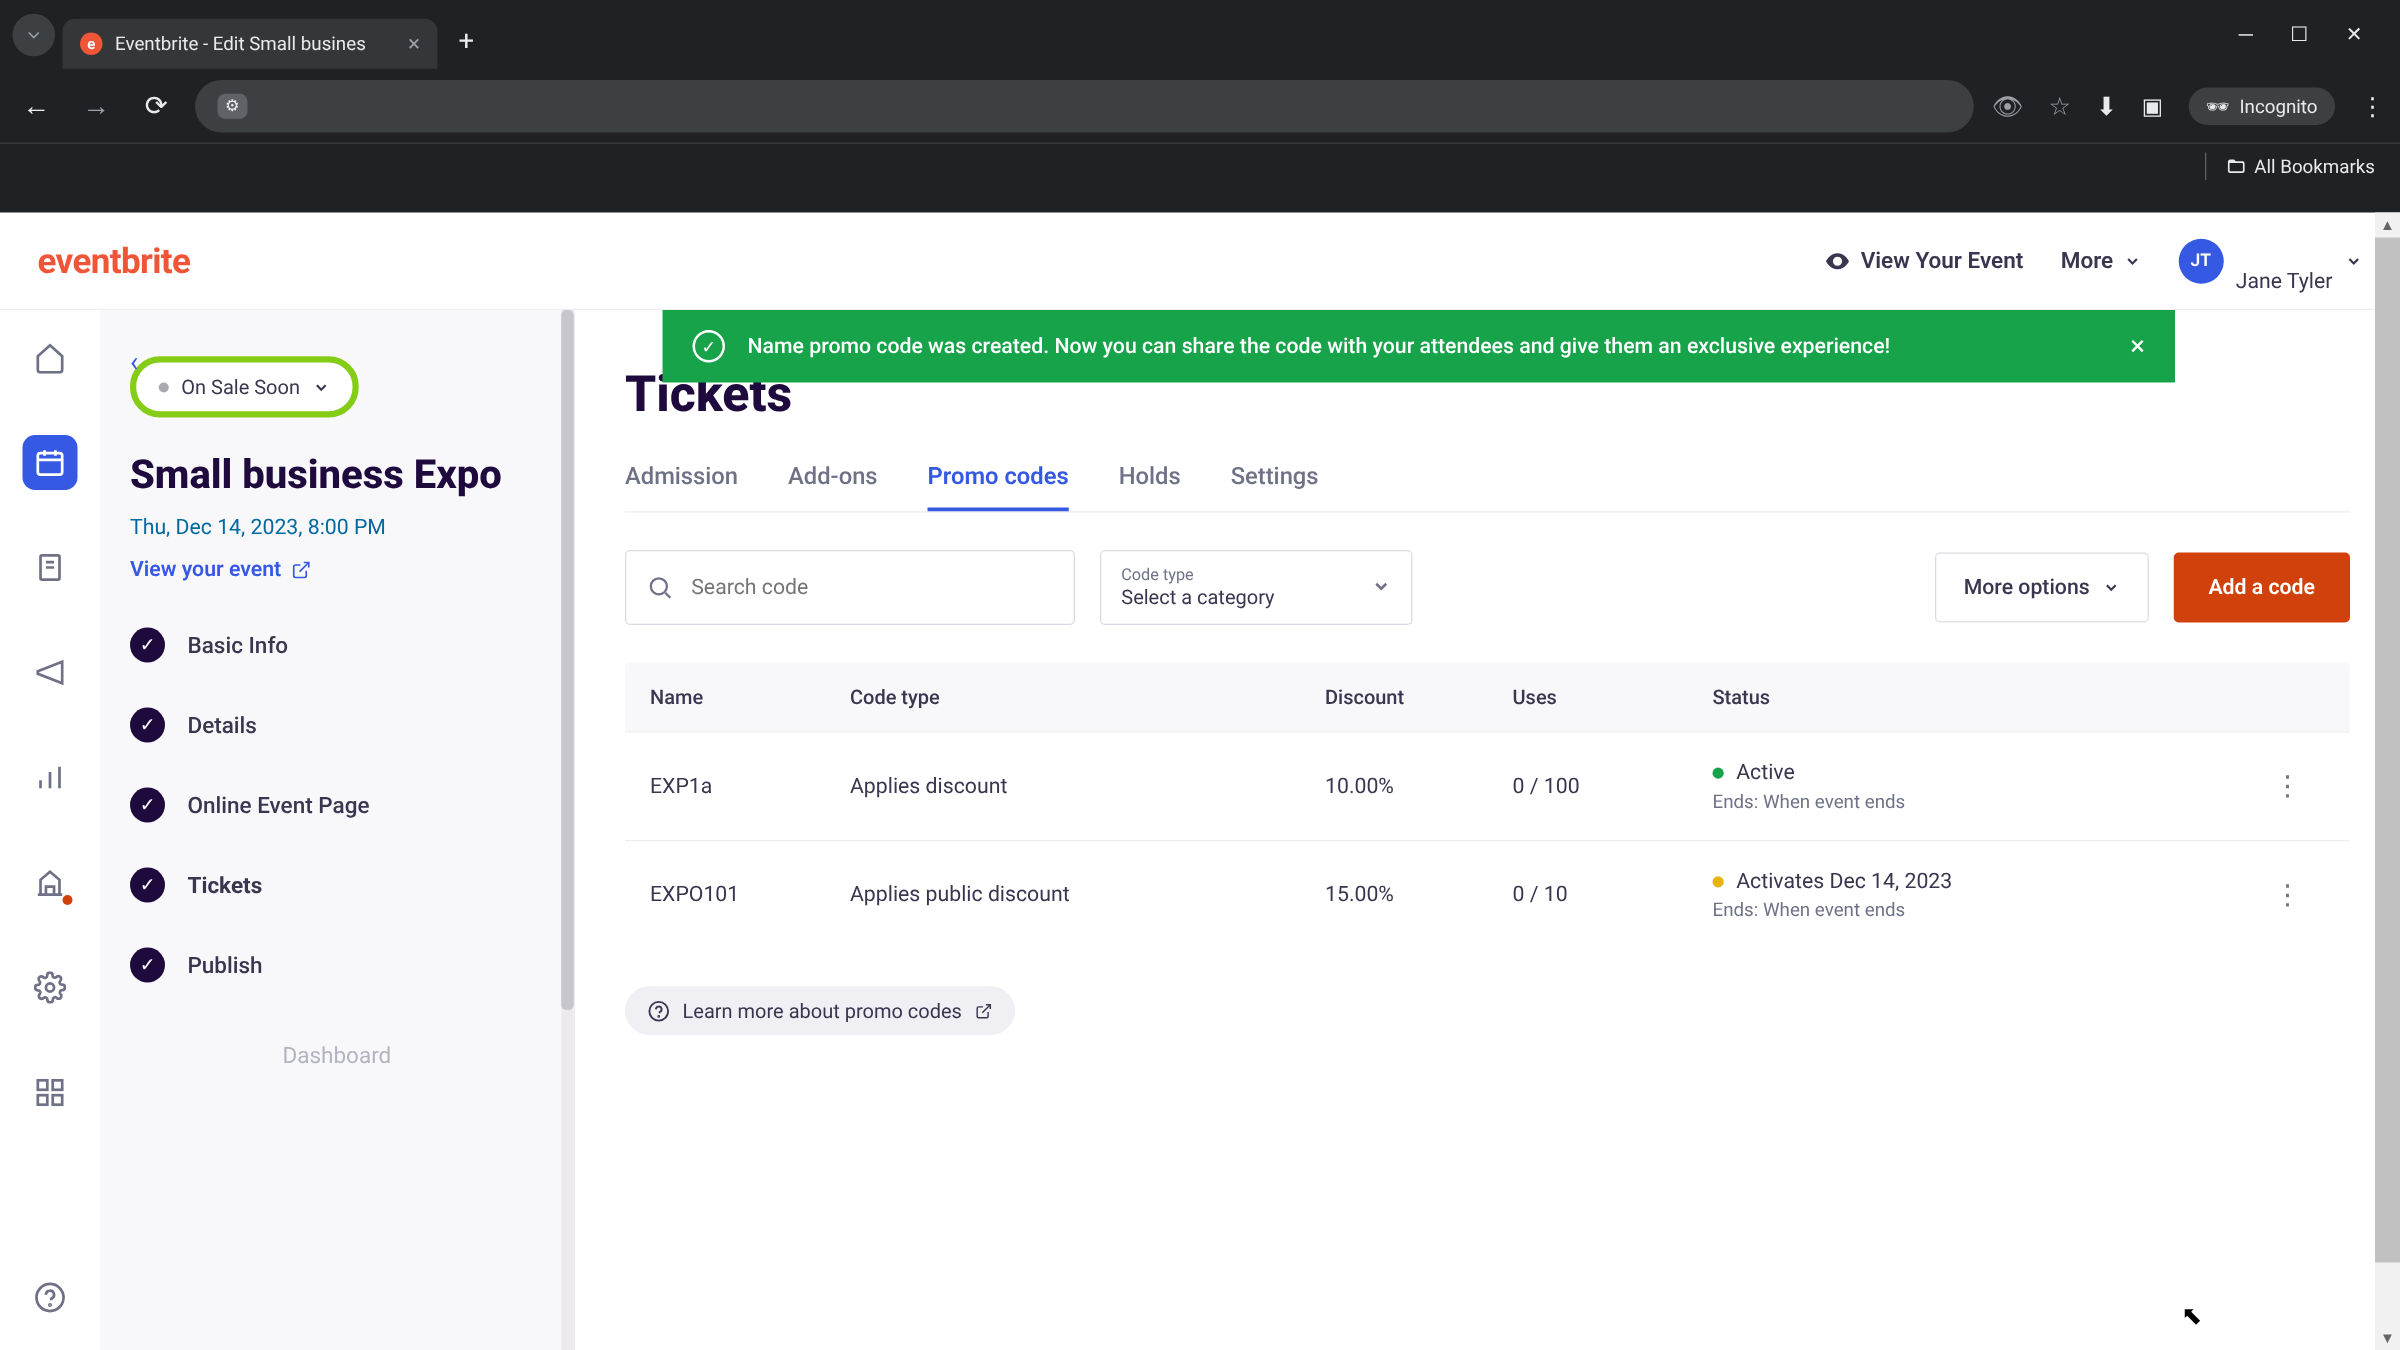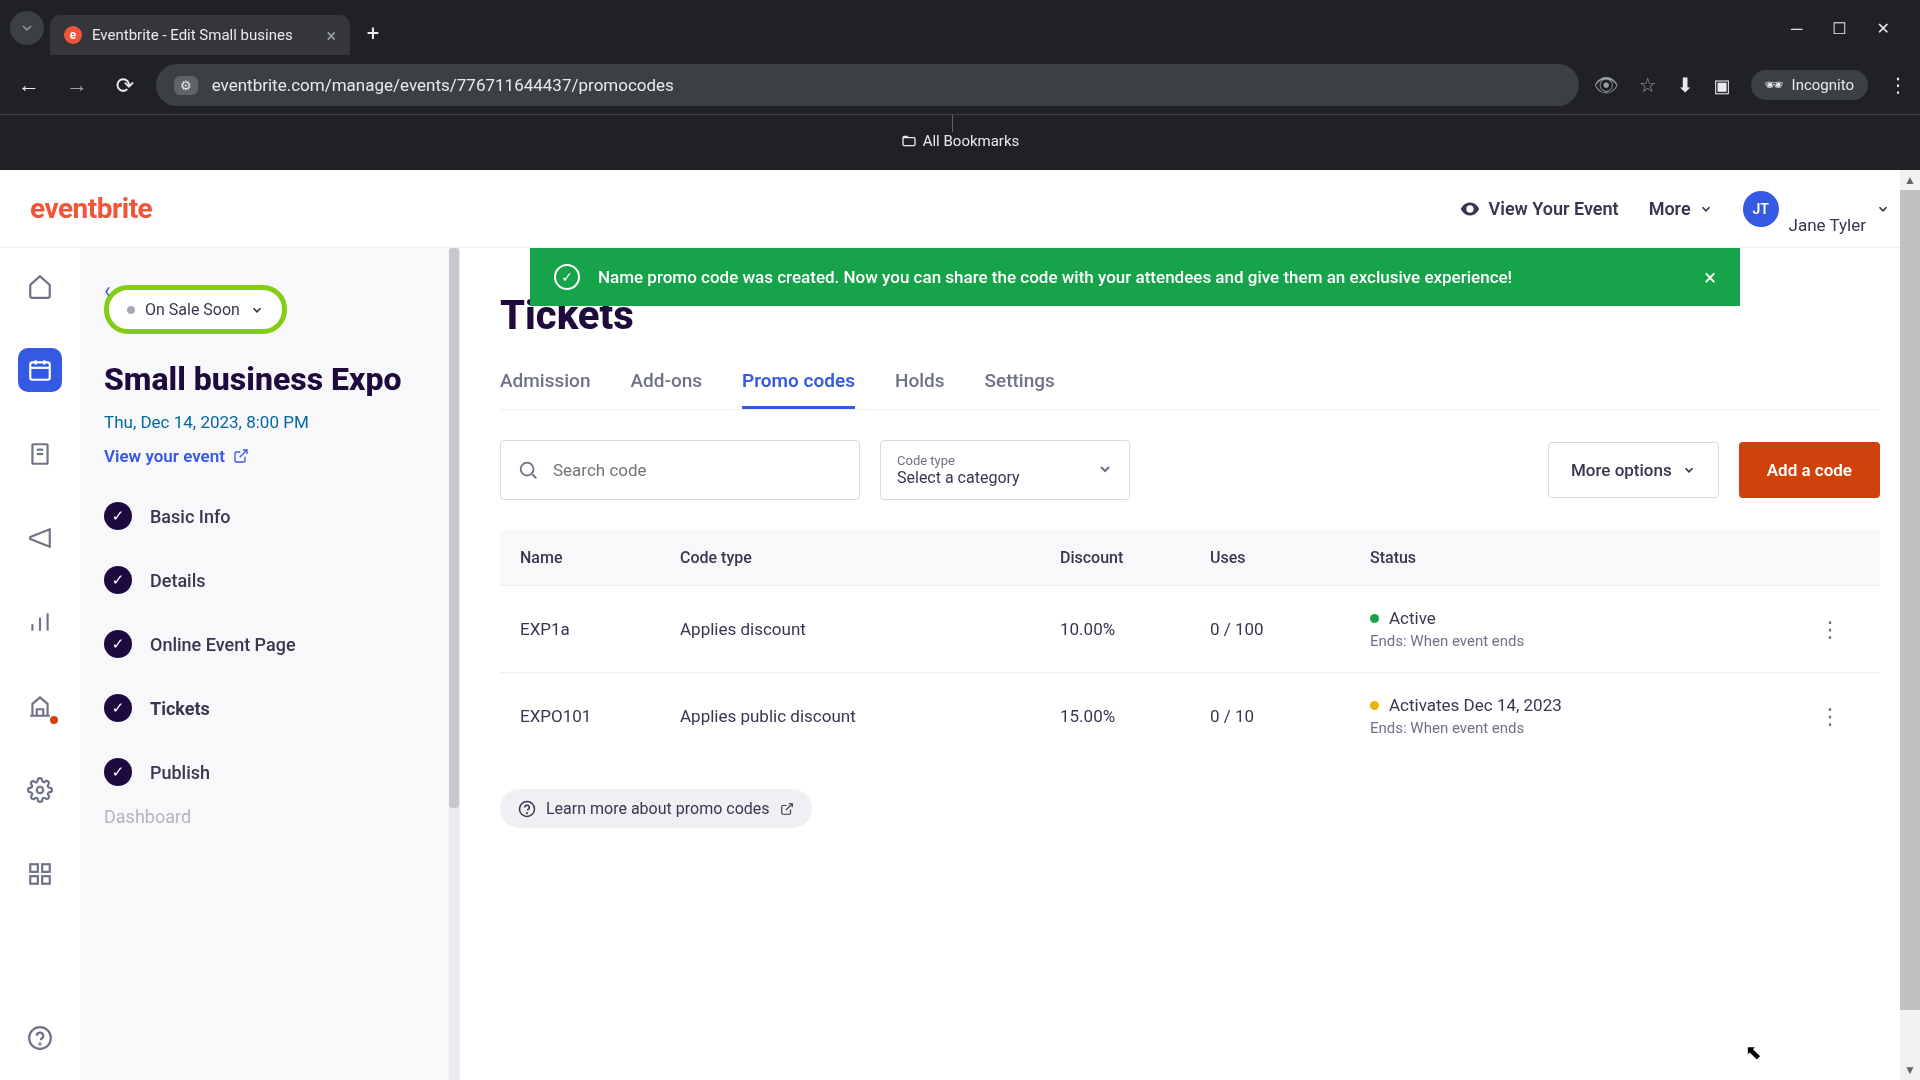--- a/index.html
+++ b/index.html
@@ -19,21 +19,21 @@
 
     .addr-bar { display: flex; align-items: center; height: 58px; padding: 0 12px; gap: 14px; }
     .nav-btn { width: 34px; height: 34px; display: flex; align-items: center; justify-content: center; color: #9aa0a6; font-size: 22px; border-radius: 50%; }
     .nav-btn.enabled { color: #e8eaed; }
     .url-field { flex: 1; background: #3c4043; border-radius: 24px; height: 42px; display: flex; align-items: center; padding: 0 18px; gap: 14px; }
     .site-badge { background: #5f6368; border-radius: 6px; padding: 2px 6px; font-size: 13px; }
     .url-text { color: #e8eaed; font-size: 17px; }
     .addr-icons { display: flex; gap: 20px; align-items: center; }
     .incognito-badge { display: flex; align-items: center; gap: 8px; background: #3c4043; border-radius: 20px; padding: 6px 14px; font-size: 15px; }
 
-    .bookmark-bar { height: 36px; display: flex; align-items: center; justify-content: flex-end; padding: 0 20px; border-top: 1px solid #3c4043; flex-direction: column;}
+    .bookmark-bar { height: 36px; display: flex; align-items: center; justify-content: flex-end; padding: 0 20px; border-top: 1px solid #3c4043;}
     .bookmark-bar span { color: #e8eaed; font-size: 15px; display:flex; align-items:center; gap:6px;}
 
     
     .app-header { height: 78px; display: flex; align-items: center; padding: 0 30px; border-bottom: 1px solid #eee; }
     .logo { color: #f05537; font-size: 28px; font-weight: 700; letter-spacing: -0.5px; }
     .header-right { margin-left: auto; display: flex; align-items: center; gap: 30px; }
     .view-event { display: flex; align-items: center; gap: 8px; font-size: 18px; color: #39364f; font-weight: 600; }
     .more-dd { display: flex; align-items: center; gap: 8px; font-size: 18px; color: #39364f; font-weight: 600; }
     .user-chip { display: flex; align-items: center; gap: 10px; }
     .user-avatar { width: 36px; height: 36px; border-radius: 50%; background: #3659e3; color: #fff; display: flex; align-items: center; justify-content: center; font-size: 14px; font-weight: 600; }
@@ -126,21 +126,20 @@
       <span>☐</span>
       <span>✕</span>
     </div>
   </div>
   <div class="addr-bar">
     <div class="nav-btn enabled">←</div>
     <div class="nav-btn">→</div>
     <div class="nav-btn enabled">⟳</div>
     <div class="url-field">
       <span class="site-badge">⚙</span>
-      <span class="url-text">eventbrite.com/manage/events/776711644437/promocodes</span>
     </div>
     <div class="addr-icons">
       <span style="color:#9aa0a6;font-size:20px;">👁</span>
       <span style="color:#9aa0a6;font-size:20px;">☆</span>
       <span style="color:#e8eaed;font-size:20px;">⬇</span>
       <span style="color:#e8eaed;font-size:18px;">▣</span>
       <div class="incognito-badge">
         <span>🕶</span>
         <span>Incognito</span>
       </div>
@@ -283,21 +282,21 @@
       </div>
       <div class="step-item active">
         <div class="step-check">✓</div>
         <div class="step-label">Tickets</div>
       </div>
       <div class="step-item">
         <div class="step-check">✓</div>
         <div class="step-label">Publish</div>
       </div>
     </div>
-    <div style="margin-top:20px;font-size:18px;color:#6f7287;opacity:0.5;">Dashboard</div>
+    <div style="margin-top:48px;font-size:18px;color:#6f7287;opacity:0.5;text-align:center;">Dashboard</div>
     <div class="sidebar-scrollbar"></div>
     <div class="sidebar-scrollthumb"></div>
   </div>
 
   <div class="content">
     <div class="banner">
       <div class="banner-check">✓</div>
       <div class="banner-text">Name promo code was created. Now you can share the code with your attendees and give them an exclusive experience!</div>
       <div class="banner-close">×</div>
     </div>

